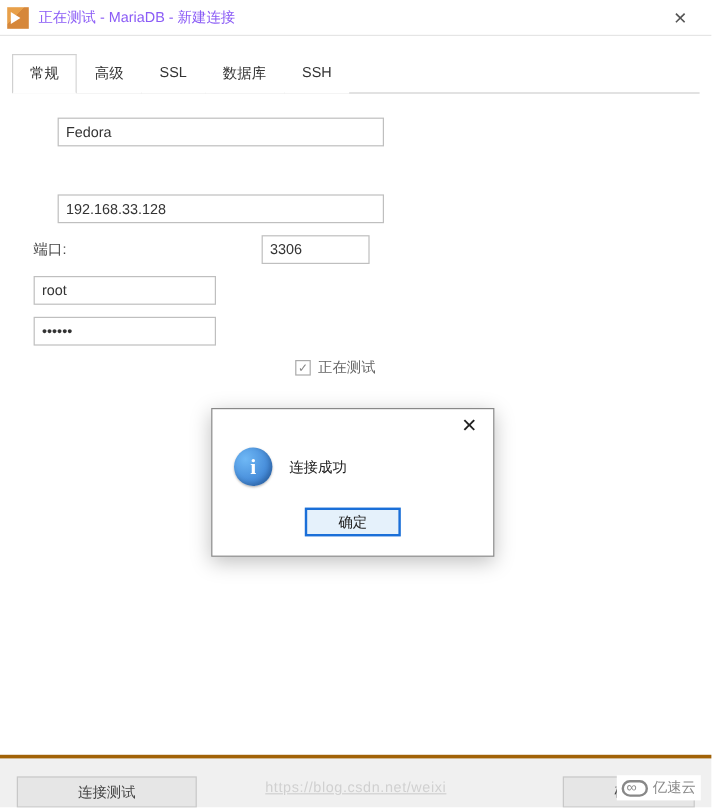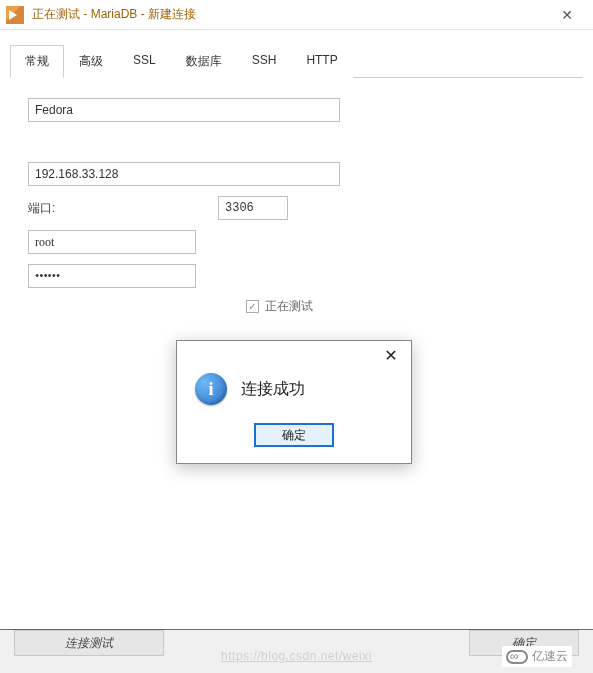--- a/index.html
+++ b/index.html
@@ -28,21 +28,21 @@
     }
     .titlebar .appicon::after {
       content: "";
       position: absolute;
       left: 3px; top: 4px;
       width: 0; height: 0;
       border-left: 8px solid #fff;
       border-top: 5px solid transparent;
       border-bottom: 5px solid transparent;
     }
-    .titlebar .title { color: #a16207; flex: 1; font-size: 12px; }
+    .titlebar .title { color: #8b5cf6; flex: 1; font-size: 12px; }
     .titlebar .close {
       width: 40px; height: 30px;
       display: flex; align-items: center; justify-content: center;
       color: #555; font-size: 14px;
     }
     .tabs {
       display: flex;
       margin: 14px 10px 0 10px;
       border-bottom: 1px solid #d0d0d0;
     }
@@ -76,23 +76,23 @@
     }
     .row input[type=text], .row input[type=password] {
       border: 1px solid #bfbfbf;
       height: 24px;
       padding: 2px 6px;
       font-size: 12px;
       color: #333;
       outline: none;
       background: #fff;
     }
-    .input-wide { width: 312px; }
-    .input-port { width: 70px; font-family: Liberation Mono, monospace; }
-    .input-user { width: 168px; font-family: Liberation Serif, serif; }
+    .input-wide { width: 272px; margin-left: 20px; }
+    .input-port { width: 90px; }
+    .input-user { width: 152px; }
     .checkbox-row {
       display: flex;
       align-items: center;
       margin-left: 218px;
       margin-top: 4px;
       color: #666;
     }
     .checkbox-row .cb {
       width: 13px; height: 13px;
       border: 1px solid #aaa;
@@ -104,25 +104,24 @@
       font-size: 10px;
       color: #888;
     }
     .spacer { height: 30px; }
     .bottom-bar {
       position: absolute;
       bottom: 0; left: 0; right: 0;
       height: 44px;
       background: #f0f0f0;
       display: flex;
-      align-items: flex-start;
+      align-items: flex-end;
       justify-content: space-between;
       padding: 0 14px;
-      border-top: 1px solid #a16207;
-      font-style: italic;
+      border-top: 3px solid #a16207;
     }
     .bottom-bar .btn {
       min-width: 150px;
       height: 26px;
       border: 1px solid #c8c8c8;
       background: #e6e6e6;
       display: flex; align-items: center; justify-content: center;
       font-size: 12px;
       color: #444;
     }
@@ -148,36 +147,36 @@
     .modal .info-icon {
       width: 32px; height: 32px;
       border-radius: 50%;
       background: radial-gradient(circle at 30% 30%, #6fb8f5, #2b6fc7);
       display: flex; align-items: center; justify-content: center;
       color: #fff; font-weight: bold; font-size: 18px;
       font-family: Georgia, serif;
       margin-right: 14px;
       box-shadow: inset -2px -2px 4px rgba(0,0,0,0.2), 0 1px 2px rgba(0,0,0,0.3);
     }
-    .modal .msg { font-size: 16px; color: #222; }
+    .modal .msg { font-size: 12px; color: #222; }
     .modal .modal-footer {
       display: flex; justify-content: center;
       padding-bottom: 16px;
     }
     .modal .ok-btn {
       width: 80px; height: 24px;
       border: 2px solid #1a6fd8;
       background: #e5f1fb;
       display: flex; align-items: center; justify-content: center;
       font-size: 12px;
       color: #222;
     }
     .watermark-logo {
       position: absolute;
-      right: 21px; bottom: 6px;
+      right: 9px; bottom: 6px;
       display: flex; align-items: center;
       color: #888;
       font-size: 12px;
       background: #fff;
       padding: 2px 4px;
     }
     .watermark-logo .cloud {
       width: 22px; height: 14px;
       border: 2px solid #888;
       border-radius: 10px;
@@ -206,21 +205,20 @@
   <div class="title">正在测试 - MariaDB - 新建连接</div>
   <div class="close">✕</div>
 </div>
 
 <div class="tabs">
   <div class="tab active">常规</div>
   <div class="tab">高级</div>
   <div class="tab">SSL</div>
   <div class="tab">数据库</div>
   <div class="tab">SSH</div>
-  <div class="tab">HTTP</div>
 </div>
 
 <div class="form-area">
 
   <div class="row">
     <input type="text" class="input-wide" value="Fedora" style="">
   </div>
 
   <div class="spacer"></div>
 

